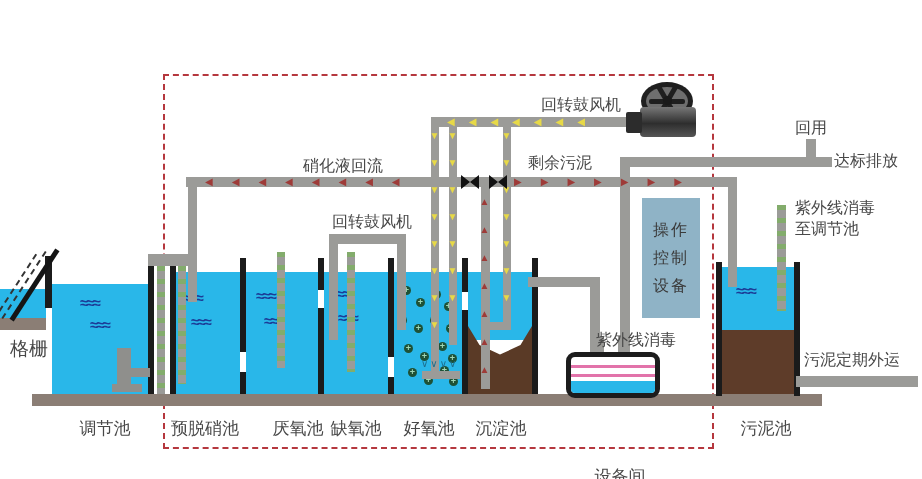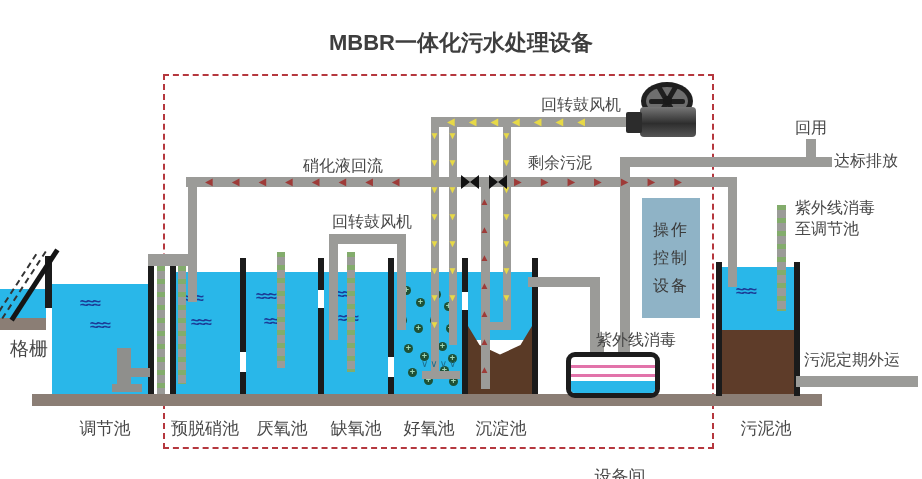--- a/index.html
+++ b/index.html
@@ -36,21 +36,20 @@
   #control-box{position:absolute;left:642px;top:198px;width:58px;height:120px;background:var(--control-box);z-index:4;
                display:flex;flex-direction:column;align-items:center;justify-content:center;gap:7px;
                font-size:16px;color:#3b3b3b;letter-spacing:2px;}
   .fanblade{position:absolute;left:15%;top:45%;width:70%;height:5px;background:#1f1f1f;border-radius:2px;}
 </style>
 </head>
 <body>
 
 <div id="stage">
 
-  <div id="title">MBBR一体化污水处理设备</div>
   <div id="boundary"></div>
 
   <div class="ground" style="left:32px;top:394px;width:790px;height:12px;"></div>
   <div class="ground" style="left:0;top:318px;width:46px;height:12px;"></div>
 
   <div class="water" style="left:0;top:289px;width:46px;height:29px;"></div>
   <div class="wall" style="left:45px;top:256px;height:52px;width:7px;"></div>
   <div class="abs" style="left:2px;top:248px;width:54px;height:74px;z-index:3;">
     <div class="screenline" style="left:30px;top:-5px;width:5px;height:84px;background:#151515;"></div>
     <div class="screenline" style="left:12px;top:0;width:0;height:78px;border-left:2px dashed #333;"></div>
@@ -192,20 +191,20 @@
   <div class="lbl" style="left:596px;top:330px;">紫外线消毒</div>
   <div class="lbl" style="left:795px;top:118px;">回用</div>
   <div class="lbl" style="left:834px;top:151px;">达标排放</div>
   <div class="lbl" style="left:795px;top:198px;">紫外线消毒</div>
   <div class="lbl" style="left:795px;top:219px;">至调节池</div>
   <div class="lbl" style="left:804px;top:350px;text-align:right;">污泥定期外运</div>
   <div class="lbl" style="left:10px;top:336px;font-size:19px;">格栅</div>
 
   <div class="tanklbl" style="left:105px;top:417px;">调节池</div>
   <div class="tanklbl" style="left:205px;top:417px;">预脱硝池</div>
-  <div class="tanklbl" style="left:282px;top:417px;">厌氧池</div>
+  <div class="tanklbl" style="left:298px;top:417px;">厌氧池</div>
   <div class="tanklbl" style="left:356px;top:417px;">缺氧池</div>
   <div class="tanklbl" style="left:429px;top:417px;">好氧池</div>
   <div class="tanklbl" style="left:501px;top:417px;">沉淀池</div>
   <div class="tanklbl" style="left:620px;top:417px;margin-top:48px;">设备间</div>
   <div class="tanklbl" style="left:766px;top:417px;">污泥池</div>
 
 </div>
 
 </body></html>

